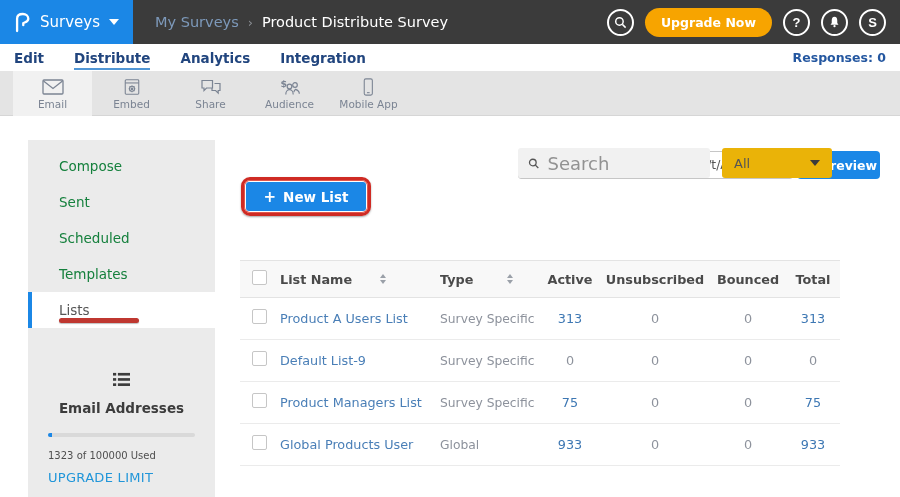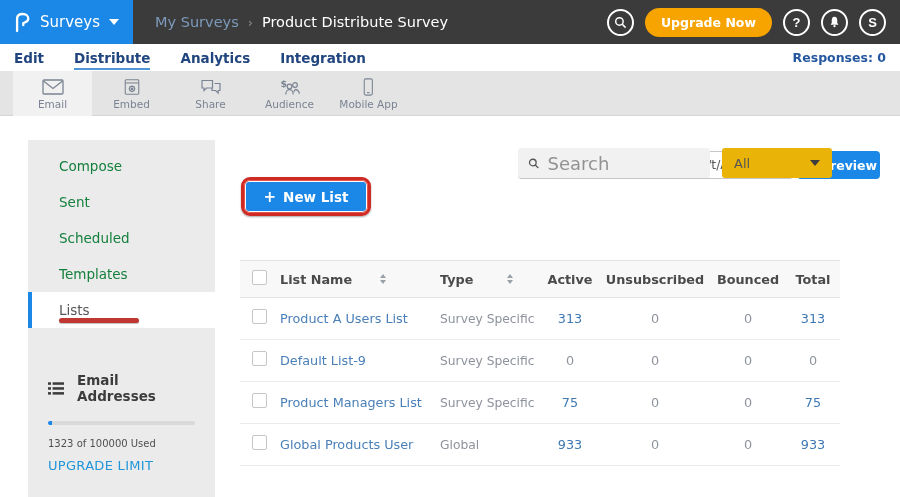--- a/index.html
+++ b/index.html
@@ -38,21 +38,21 @@
   .url-input { flex:1; border:none; outline:none; font-family:inherit; font-size:12.3px; color:#555; padding:0 8px; background:transparent; min-width:0; }
   .pencil-box { width:34px; background:#e2e2e2; border-left:1px solid #cfcfcf; display:flex; align-items:center; justify-content:center; cursor:pointer; }
   .preview-btn { position:absolute; left:797px; top:80px; width:83px; height:28px; background:#1b87e6; border:none; border-radius:4px; color:#fff; font-family:inherit; font-size:12.5px; font-weight:bold; display:flex; align-items:center; justify-content:center; gap:6px; cursor:pointer; }
 
   
   .sidebar { position:absolute; left:28px; top:140px; width:187px; bottom:0; background:#ebebeb; padding-top:8px; }
   .side-item { position:relative; height:36px; line-height:36px; padding-left:31px; font-size:13.5px; color:#15803d; cursor:pointer; }
   .side-item.active { background:#fff; border-left:4px solid #1b87e6; padding-left:27px; color:#555; }
   .annotation-underline { position:absolute; left:27px; top:26px; width:80px; height:5px; background:#bf3730; border-radius:3px; box-shadow:0 1px 1px rgba(0,0,0,.25); }
   .email-section { position:absolute; top:232px; left:0; right:0; padding:0 20px; }
-  .email-header { display:flex; align-items:center; gap:13px; }
+  .email-header { display:flex; align-items:center; gap:13px;flex-direction:column; }
   .email-title { font-size:13.5px; font-weight:bold; color:#3c3c3c; }
   .progress-track { margin-top:17px; height:4px; background:#d9d9d9; border-radius:2px; overflow:hidden; }
   .progress-fill { height:100%; width:2.5%; background:#1b87e6; }
   .usage-text { margin-top:13px; font-size:10px; color:#4f4f4f; }
   .upgrade-link { margin-top:9px; font-size:13px; color:#2196d9; letter-spacing:.3px; cursor:pointer; }
 
   
   .search-box { position:absolute; left:518px; top:148px; width:192px; height:30px; background:#f1f1f1; border-radius:3px; display:flex; align-items:center; padding:0 10px; gap:8px; }
   .search-box input { border:none; outline:none; background:transparent; font-family:inherit; font-size:18px; color:#000000; width:100%; }
   .search-box input::placeholder { color:#929292; }

